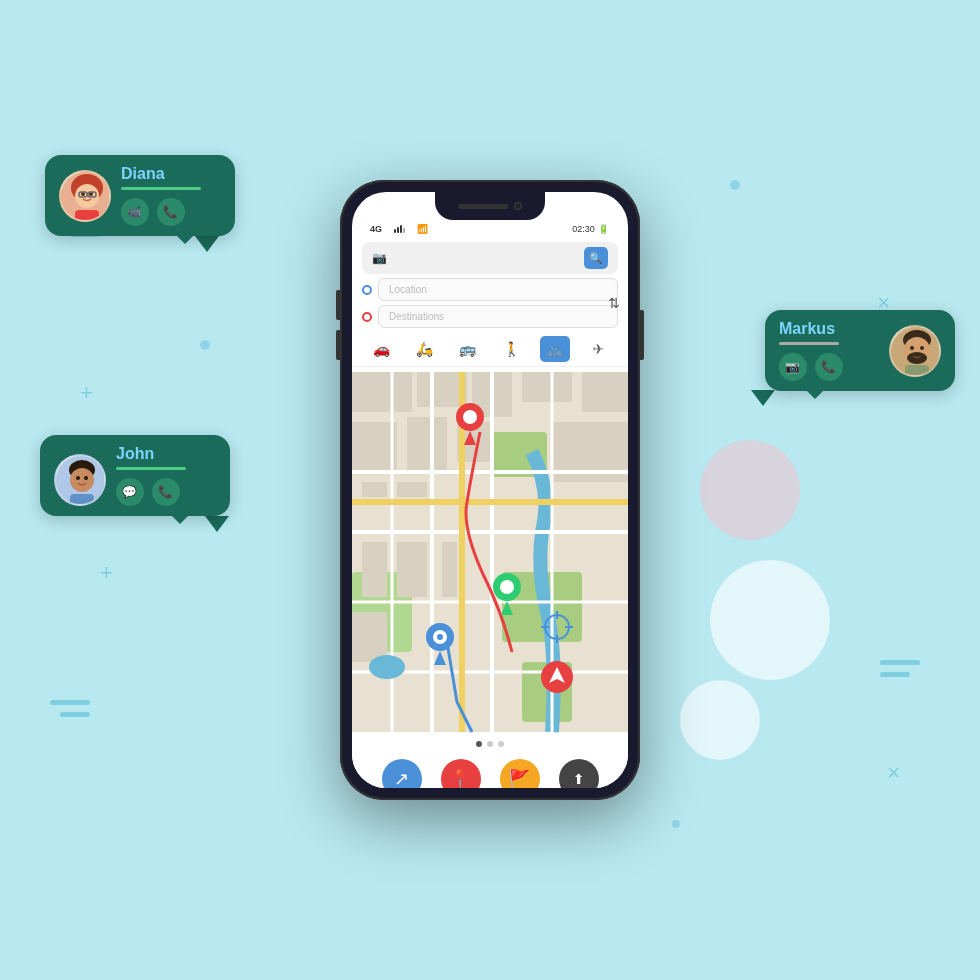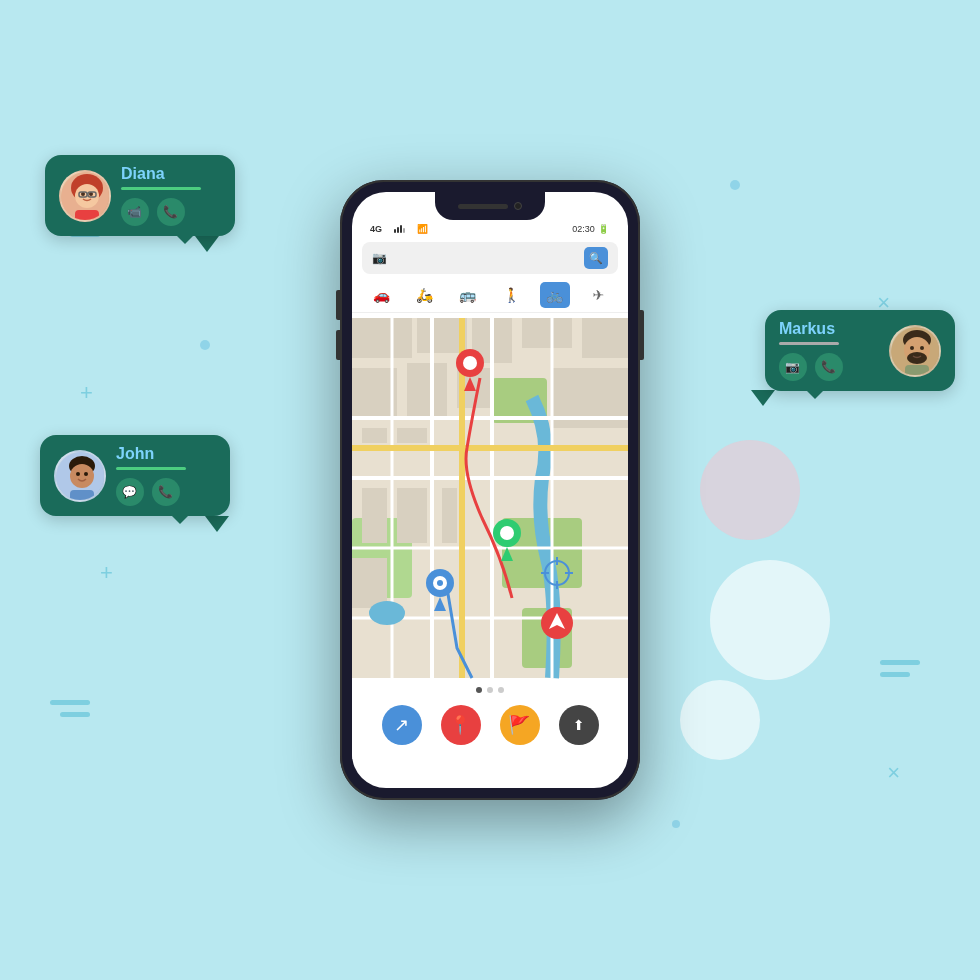--- a/index.html
+++ b/index.html
@@ -242,21 +242,21 @@
     }
     .bubble-diana {
       top: 155px; left: 20px;
     }
     .bubble-diana::after {
       border-top-color: #1a6b5a;
       bottom: -18px;
       right: 40px;
     }
     .bubble-john {
-      top: 430px; left: 30px;
+      top: 430px; left: 30px; align-items: flex-end;
     }
     .bubble-john::after {
       border-top-color: #1a6b5a;
       bottom: -18px;
       right: 40px;
     }
     .bubble-markus {
       top: 310px; right: 20px; gap: 44px;
     }
     .bubble-markus::after {
@@ -398,20 +398,35 @@
       </div>
 
       <div class="search-bar">
         <span style="font-size:12px;color:#999;">📷</span>
         <div style="flex:1;"></div>
         <div class="search-btn">
           <span>🔍</span>
         </div>
       </div>
 
+      <div class="location-inputs">
+        <div class="loc-row">
+          <div class="loc-dot" style="border-color:#4a90d9;"></div>
+          <div class="loc-input-box">
+            <span>Location</span>
+          </div>
+        </div>
+        <div class="loc-row">
+          <div class="loc-dot" style="border-color:#e84040;"></div>
+          <div class="loc-input-box">
+            <span>Destinations</span>
+          </div>
+        </div>
+        <div class="swap-btn">⇅</div>
+      </div>
 
       <div class="transport-row">
         <div class="transport-item">🚗</div>
         <div class="transport-item">🛵</div>
         <div class="transport-item">🚌</div>
         <div class="transport-item">🚶</div>
         <div class="transport-item active">🚲</div>
         <div class="transport-item">✈</div>
       </div>
 

